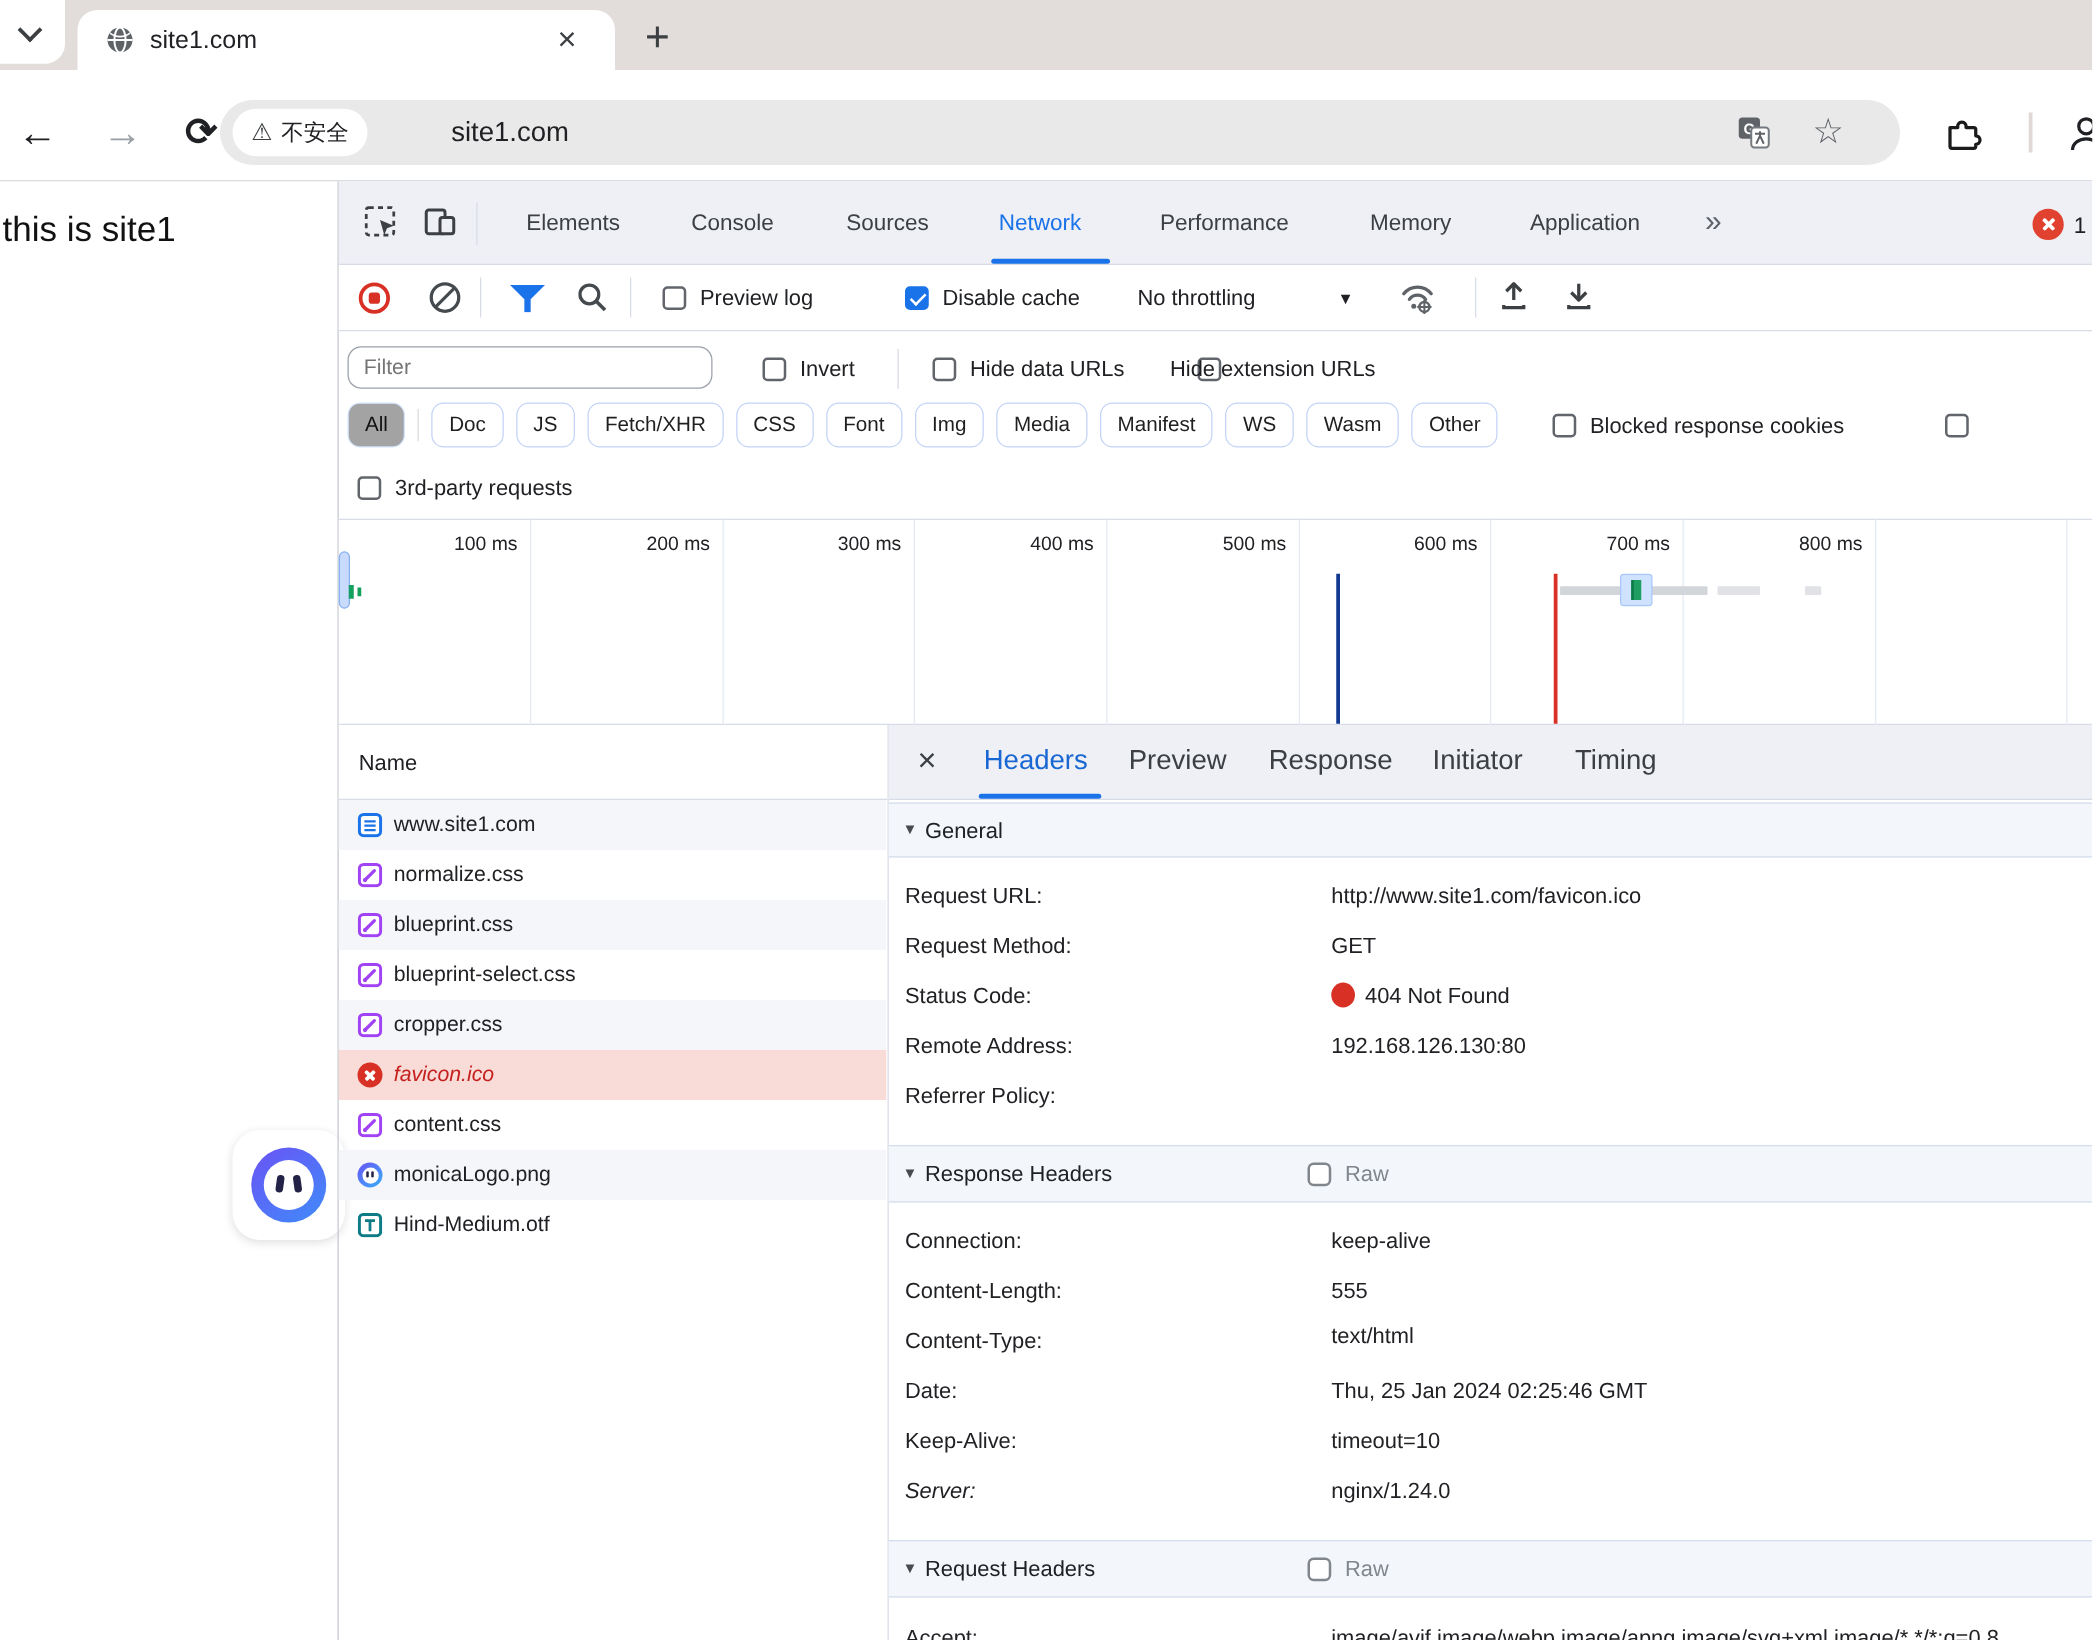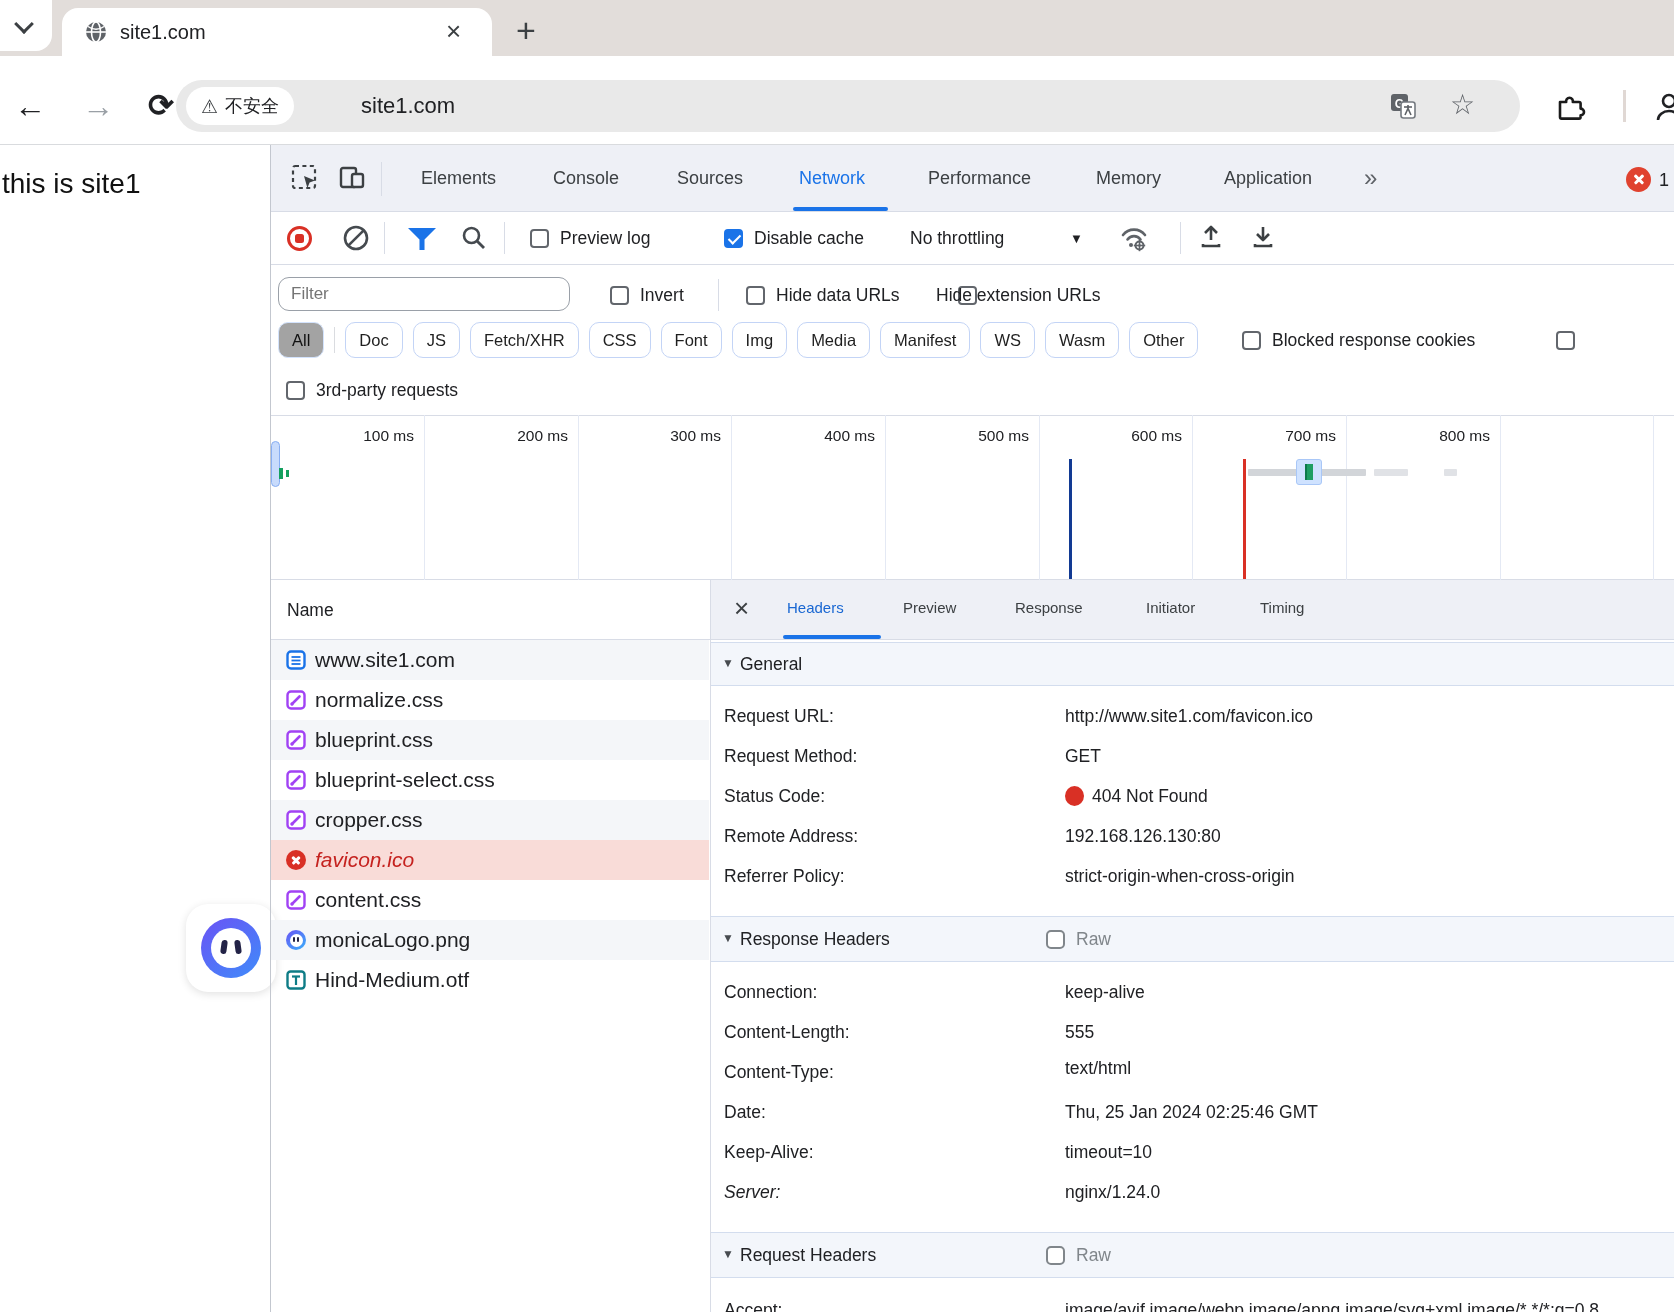--- a/index.html
+++ b/index.html
@@ -18,32 +18,32 @@
   
   .chiprow{position:absolute;display:flex;align-items:center;gap:10px;}
   .chip{height:36px;line-height:34px;padding:0 13px;border:1.5px solid #c3d4f6;border-radius:10px;
         background:#fff;font-size:16.5px;color:#1f1f1f;box-sizing:border-box;}
   .chip.sel{background:#a3a3a3;border-color:#d3e3fd;color:#111;text-align:center;}
   .chipdiv{width:1px;height:26px;background:#dadce0;}
   
   .reqrow{position:absolute;left:271px;width:438px;height:40px;}
   .stripe{background:#f4f6f9;}
   .errsel{background:#f9dcd8;}
-  .reqtext{position:absolute;left:44px;top:0;height:40px;line-height:40px;font-size:21px;color:#202124;}
+  .reqtext{position:absolute;left:44px;top:0;height:40px;line-height:40px;font-size:17px;color:#202124;}
   .req-ico{position:absolute;left:15px;top:10px;width:20px;height:20px;}
   
   .kvlabel{position:absolute;left:724px;height:40px;line-height:40px;font-size:17.5px;color:#202124;}
   .kvvalue{position:absolute;left:1065px;height:40px;line-height:40px;font-size:17.5px;color:#202124;
            max-width:605px;overflow:hidden;}
   .secband{position:absolute;left:711px;width:963px;background:#f3f6fb;border-top:1px solid #d3ddee;
            border-bottom:1px solid #d3ddee;box-sizing:border-box;}
   .sectri{position:absolute;left:722px;font-size:12px;color:#474b50;}
   .sectitle{position:absolute;left:740px;font-size:17.5px;color:#202124;}
   .dt-tab{position:absolute;top:160px;height:36px;line-height:36px;font-size:18px;color:#3c4043;}
-  .det-tab{position:absolute;top:580px;height:56px;line-height:56px;font-size:15px;color:#3c4043;}
+  .det-tab{position:absolute;top:580px;height:56px;line-height:56px;font-size:22px;color:#3c4043;}
   .tline-lbl{position:absolute;top:427px;width:120px;text-align:right;font-size:15.5px;color:#202124;}
   .gridv{position:absolute;top:415px;width:1px;height:165px;background:#e4e9f4;}
   .lblrow{font-size:17.5px;color:#202124;}
   input{outline:none;}
 </style>
 </head>
 <body>
 
 <div id="canvas">
 
@@ -357,21 +357,20 @@
   <span class="kvlabel" style="top:696px;">Request URL:</span>
   <span class="kvvalue" style="top:696px;">http://www.site1.com/favicon.ico</span>
   <span class="kvlabel" style="top:736px;">Request Method:</span>
   <span class="kvvalue" style="top:736px;">GET</span>
   <span class="kvlabel" style="top:776px;">Status Code:</span>
   <span class="abs" style="left:1065px;top:786px;width:19px;height:20px;border-radius:50%;background:#d93025;"></span>
   <span class="kvvalue" style="top:776px;left:1092px;">404 Not Found</span>
   <span class="kvlabel" style="top:816px;">Remote Address:</span>
   <span class="kvvalue" style="top:816px;">192.168.126.130:80</span>
   <span class="kvlabel" style="top:856px;">Referrer Policy:</span>
-  <span class="kvvalue" style="top:856px;">strict-origin-when-cross-origin</span>
 
   <div class="secband" style="top:916px;height:46px;"></div>
   <span class="sectri" style="top:931px;">▼</span>
   <span class="sectitle" style="top:916px;height:46px;line-height:46px;">Response Headers</span>
   <span class="cb raw" style="left:1046px;top:930px;"></span>
   <span class="t" style="left:1076px;top:916px;height:46px;line-height:46px;font-size:17.5px;color:#80868b;">Raw</span>
 
   <span class="kvlabel" style="top:972px;">Connection:</span>
   <span class="kvvalue" style="top:972px;">keep-alive</span>
   <span class="kvlabel" style="top:1012px;">Content-Length:</span>

